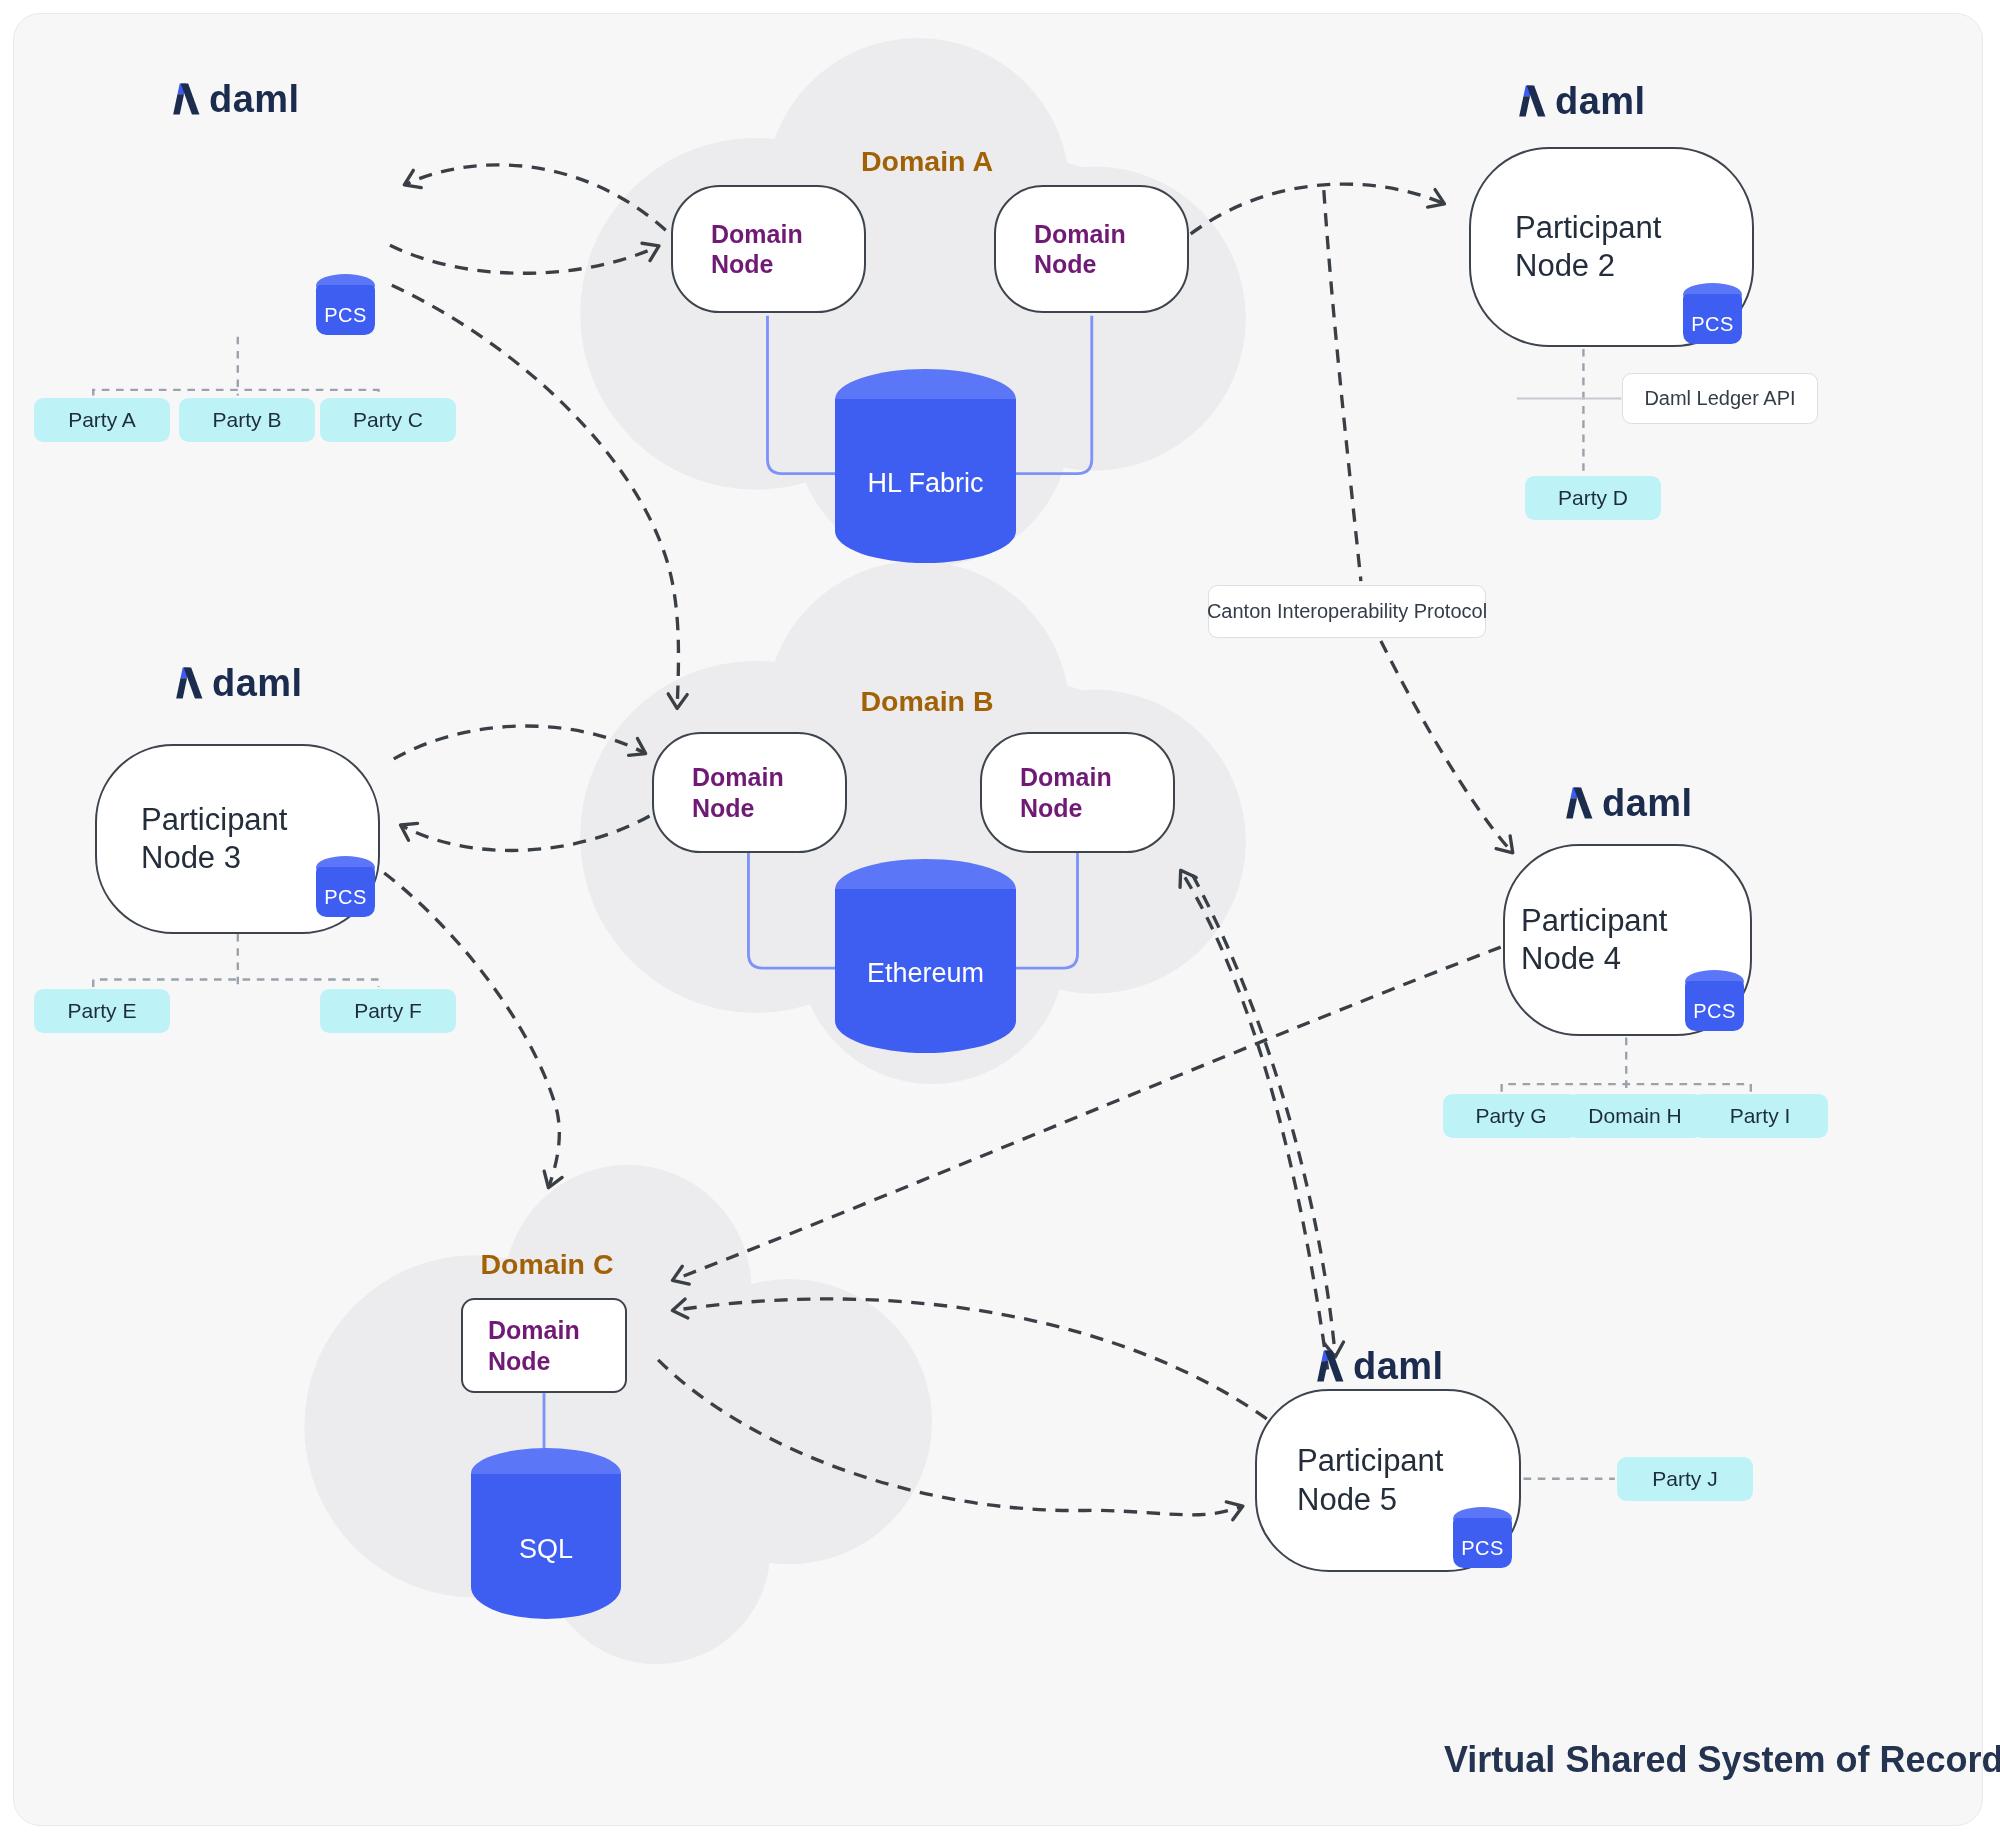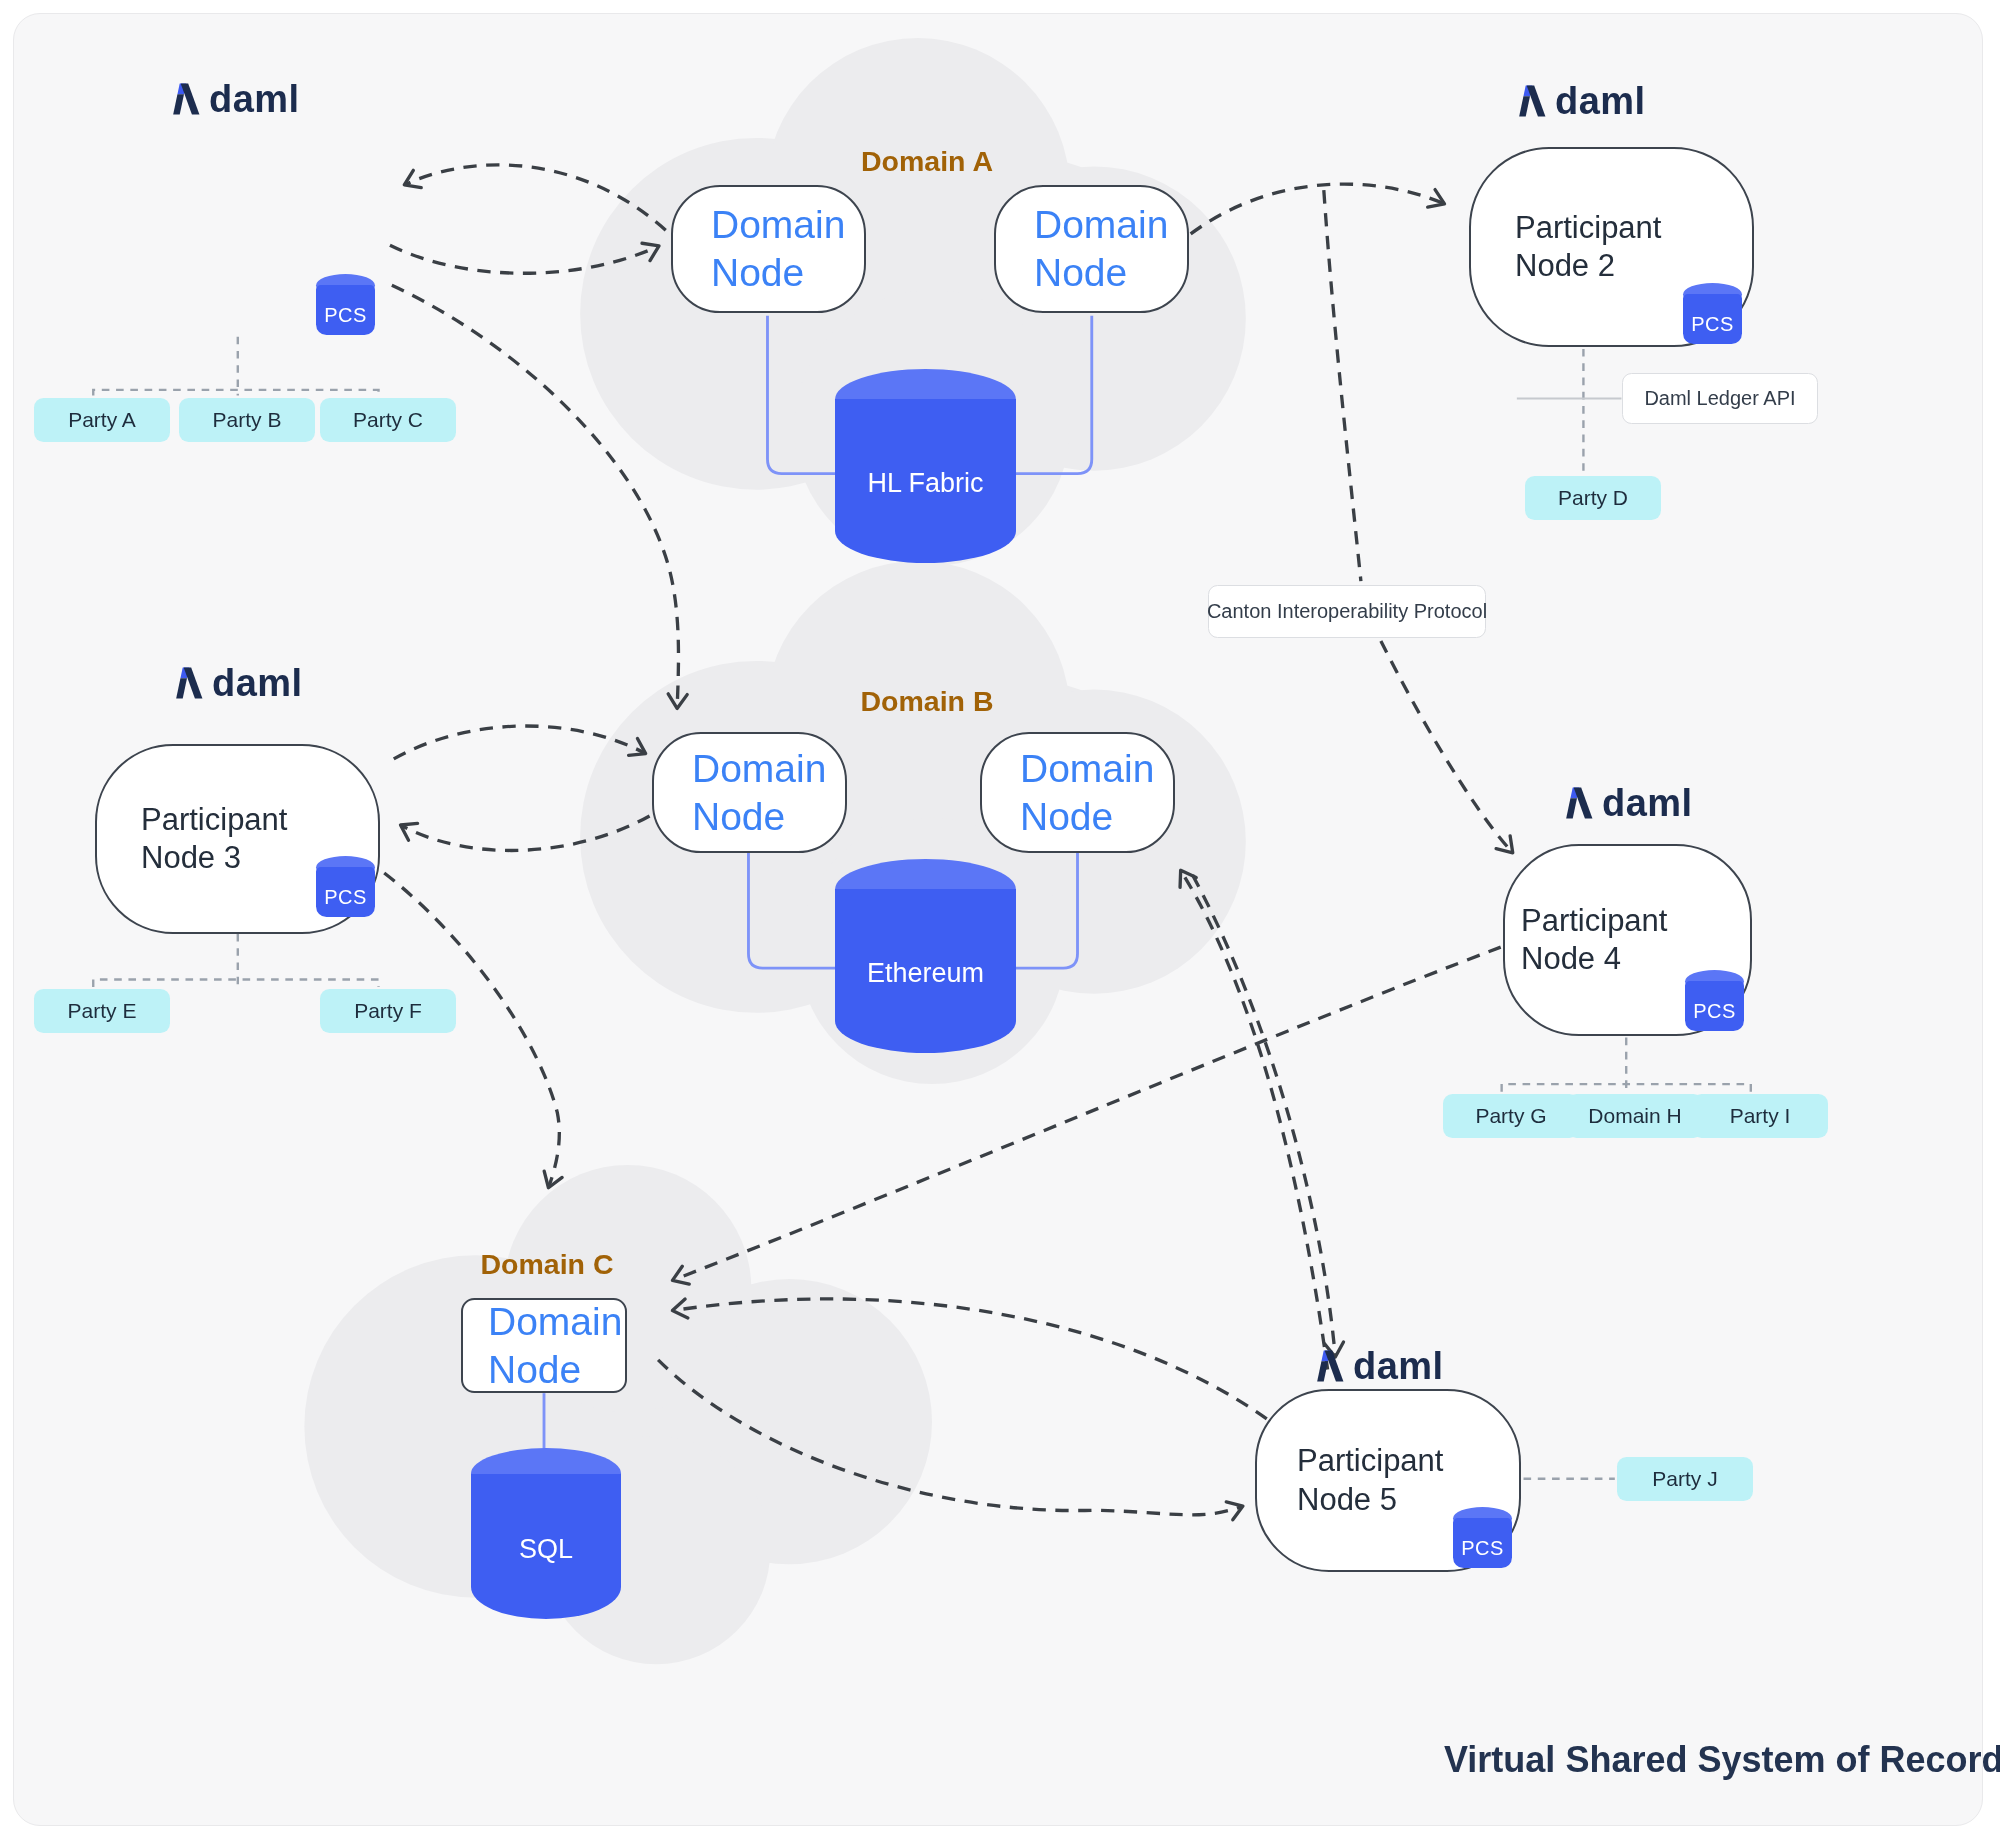--- a/index.html
+++ b/index.html
@@ -3,21 +3,21 @@
 <meta charset="utf-8">
 <style>
   html,body{margin:0;padding:0;background:#ffffff;font-family:"Liberation Sans",sans-serif;}
   .stage{position:relative;width:2000px;height:1843px;background:#ffffff;overflow:hidden;}
   .panel{position:absolute;left:13.3px;top:13.3px;width:1970px;height:1813px;background:#f7f7f8;border:1.9px solid #e9e9eb;border-radius:27px;box-sizing:border-box;}
   svg.layer{position:absolute;left:0;top:0;width:2000px;height:1843px;pointer-events:none;}
 
   .blob{position:absolute;background:#ffffff;border:2.9px solid #3d444e;box-sizing:border-box;display:flex;align-items:center;}
   .blob .lbl{font-size:31px;font-weight:500;color:#242e3b;line-height:1.24;padding-left:44px;width:200px;}
   .dnode{position:absolute;background:#ffffff;border:2.4px solid #3d444e;box-sizing:border-box;display:flex;align-items:center;border-radius:49px;}
-  .dnode .lbl{font-size:39px;font-weight:400;color:#3b82f6;line-height:1.22;padding-left:38px;width:133px;}
+  .dnode .lbl{font-size:25px;font-weight:700;color:#701a75;line-height:1.22;padding-left:38px;width:133px;}
 
   .domlabel{position:absolute;transform:translateX(-50%);font-size:28.5px;font-weight:700;color:#a16207;white-space:nowrap;}
 
   .cyl{position:absolute;}
   .cyl .cap{position:absolute;left:0;right:0;top:0;height:61px;border-radius:50%;background:#5b76f6;}
   .cyl .bod{position:absolute;left:0;right:0;top:30px;bottom:0;background:#3e5ef2;border-radius:0 0 50% 50%/0 0 32px 32px;display:flex;align-items:center;justify-content:center;}
   .cyl .clbl{color:#ffffff;font-size:27px;font-weight:400;margin-top:5.7px;}
 
   .pcs{position:absolute;width:59px;height:61px;}
   .pcs .cap{position:absolute;left:0;right:0;top:0;height:23px;border-radius:50%;background:#5b76f6;}

